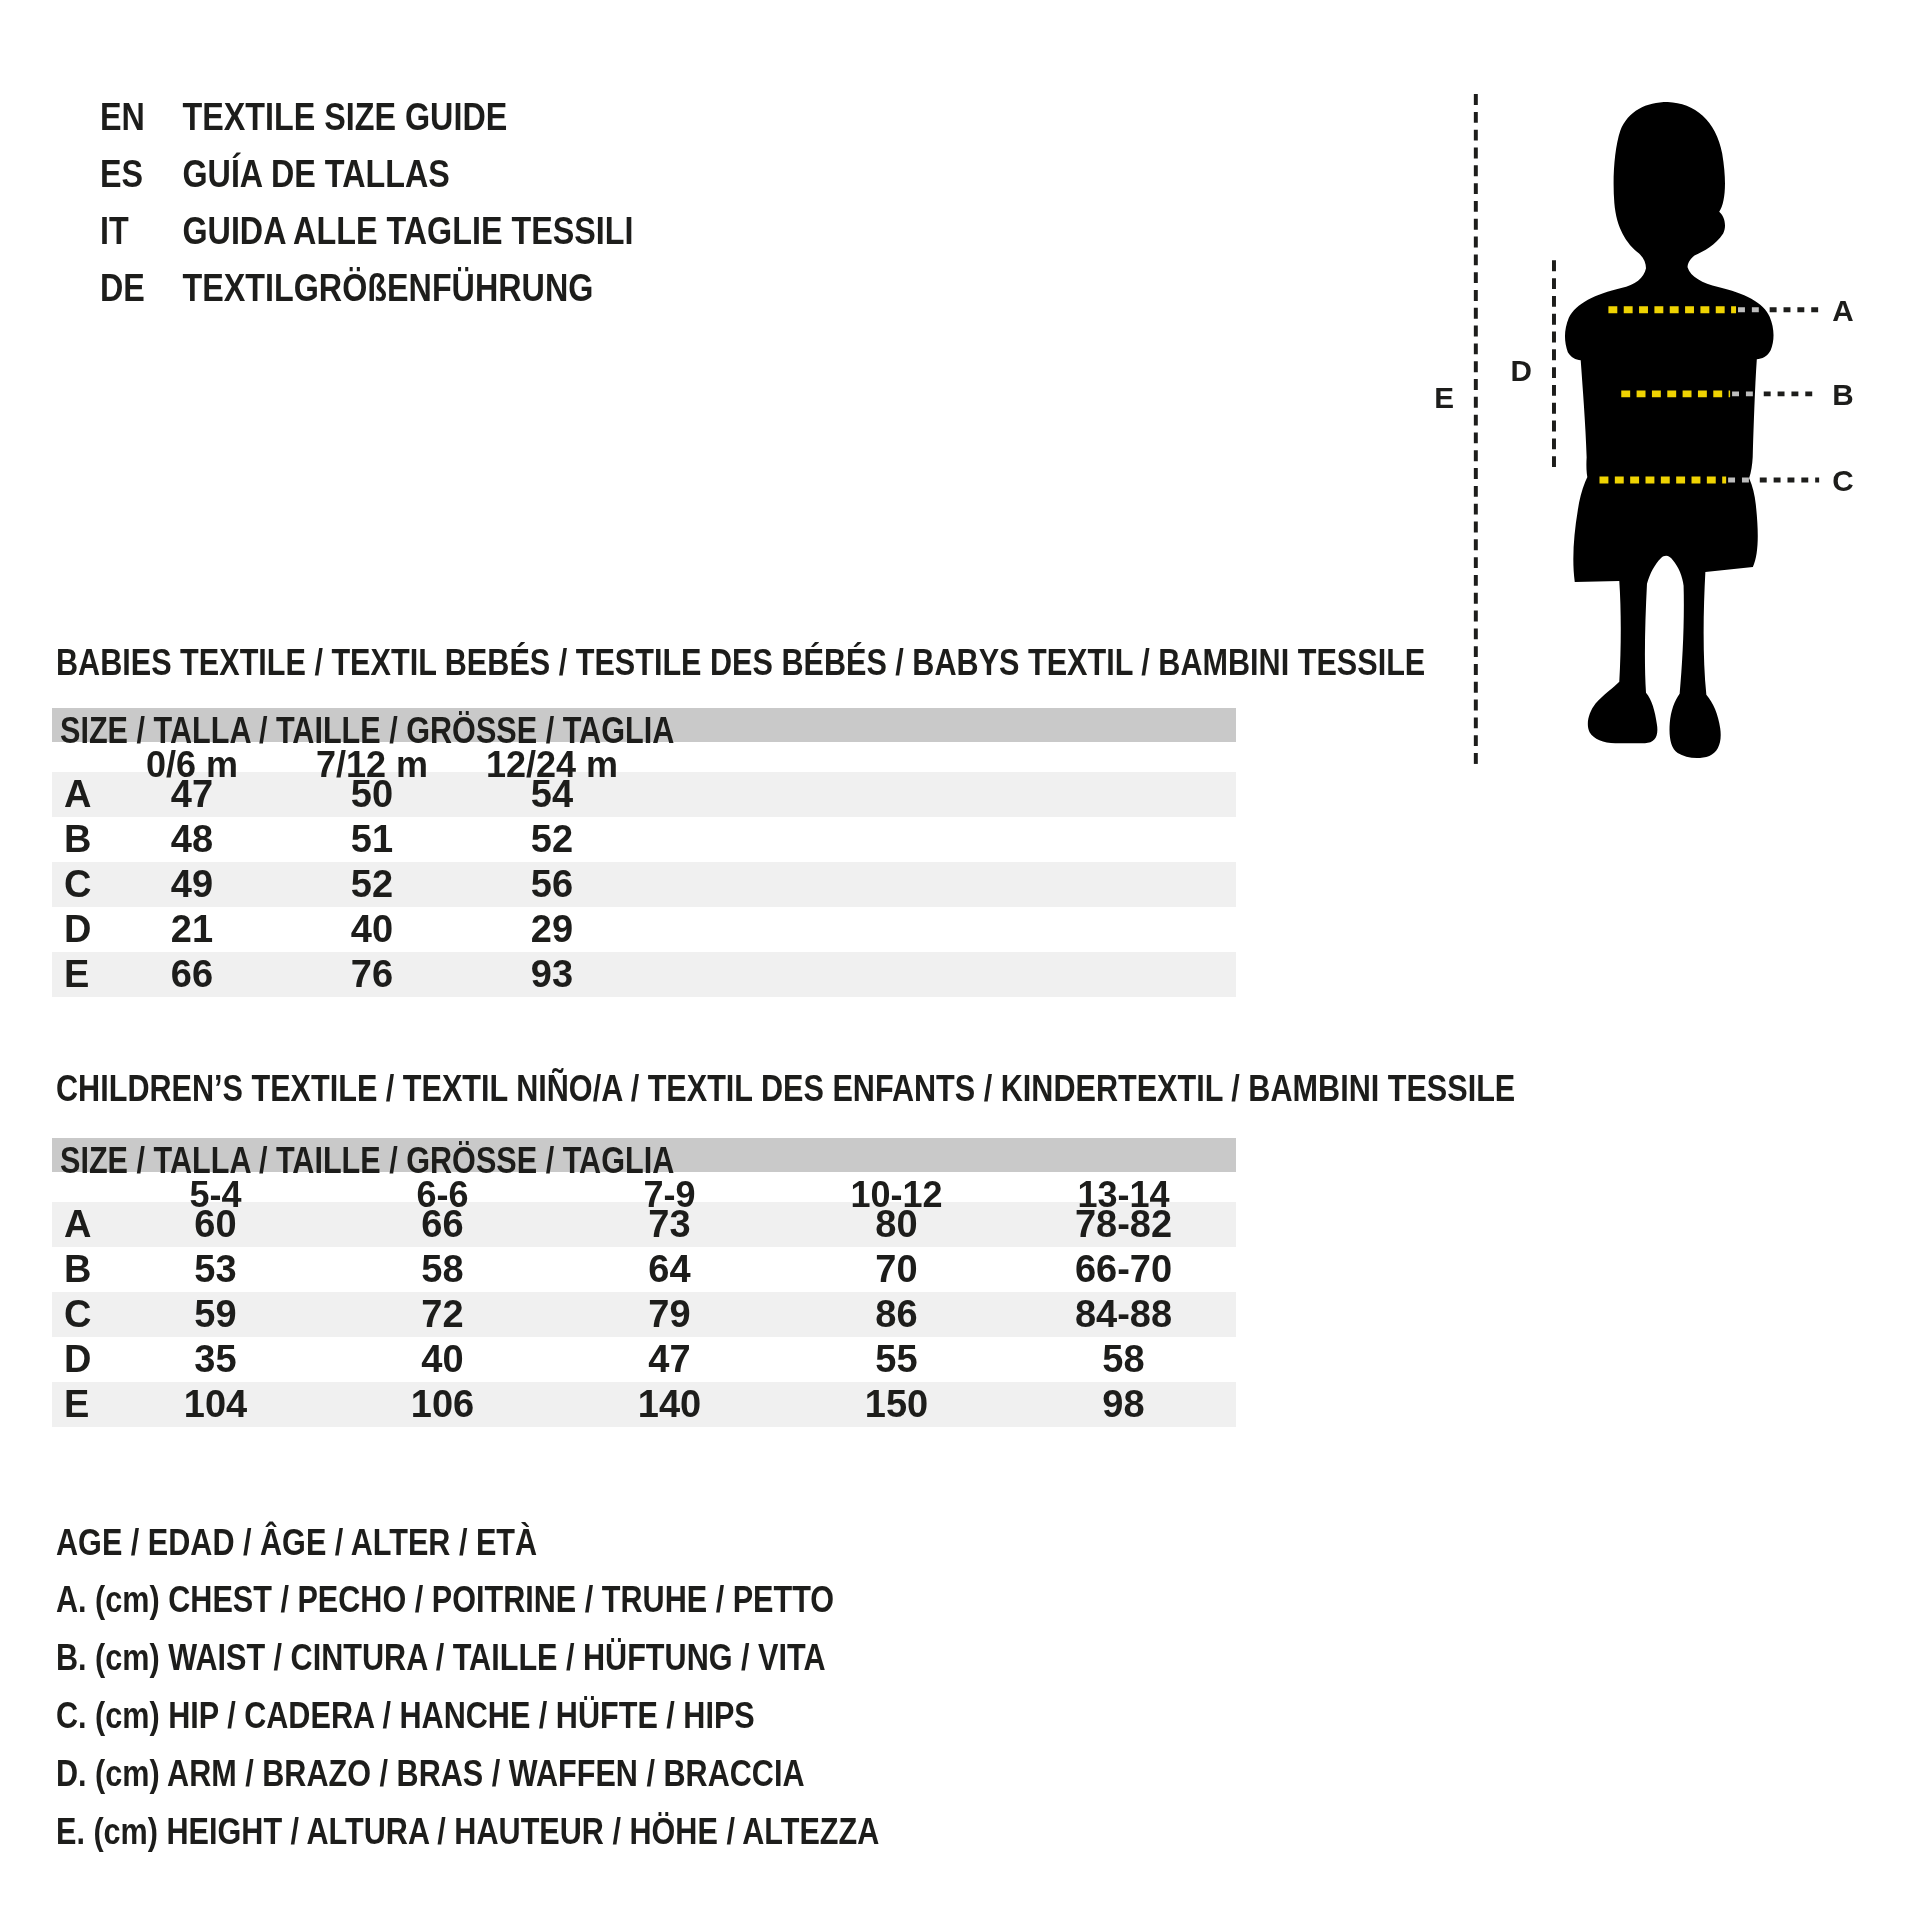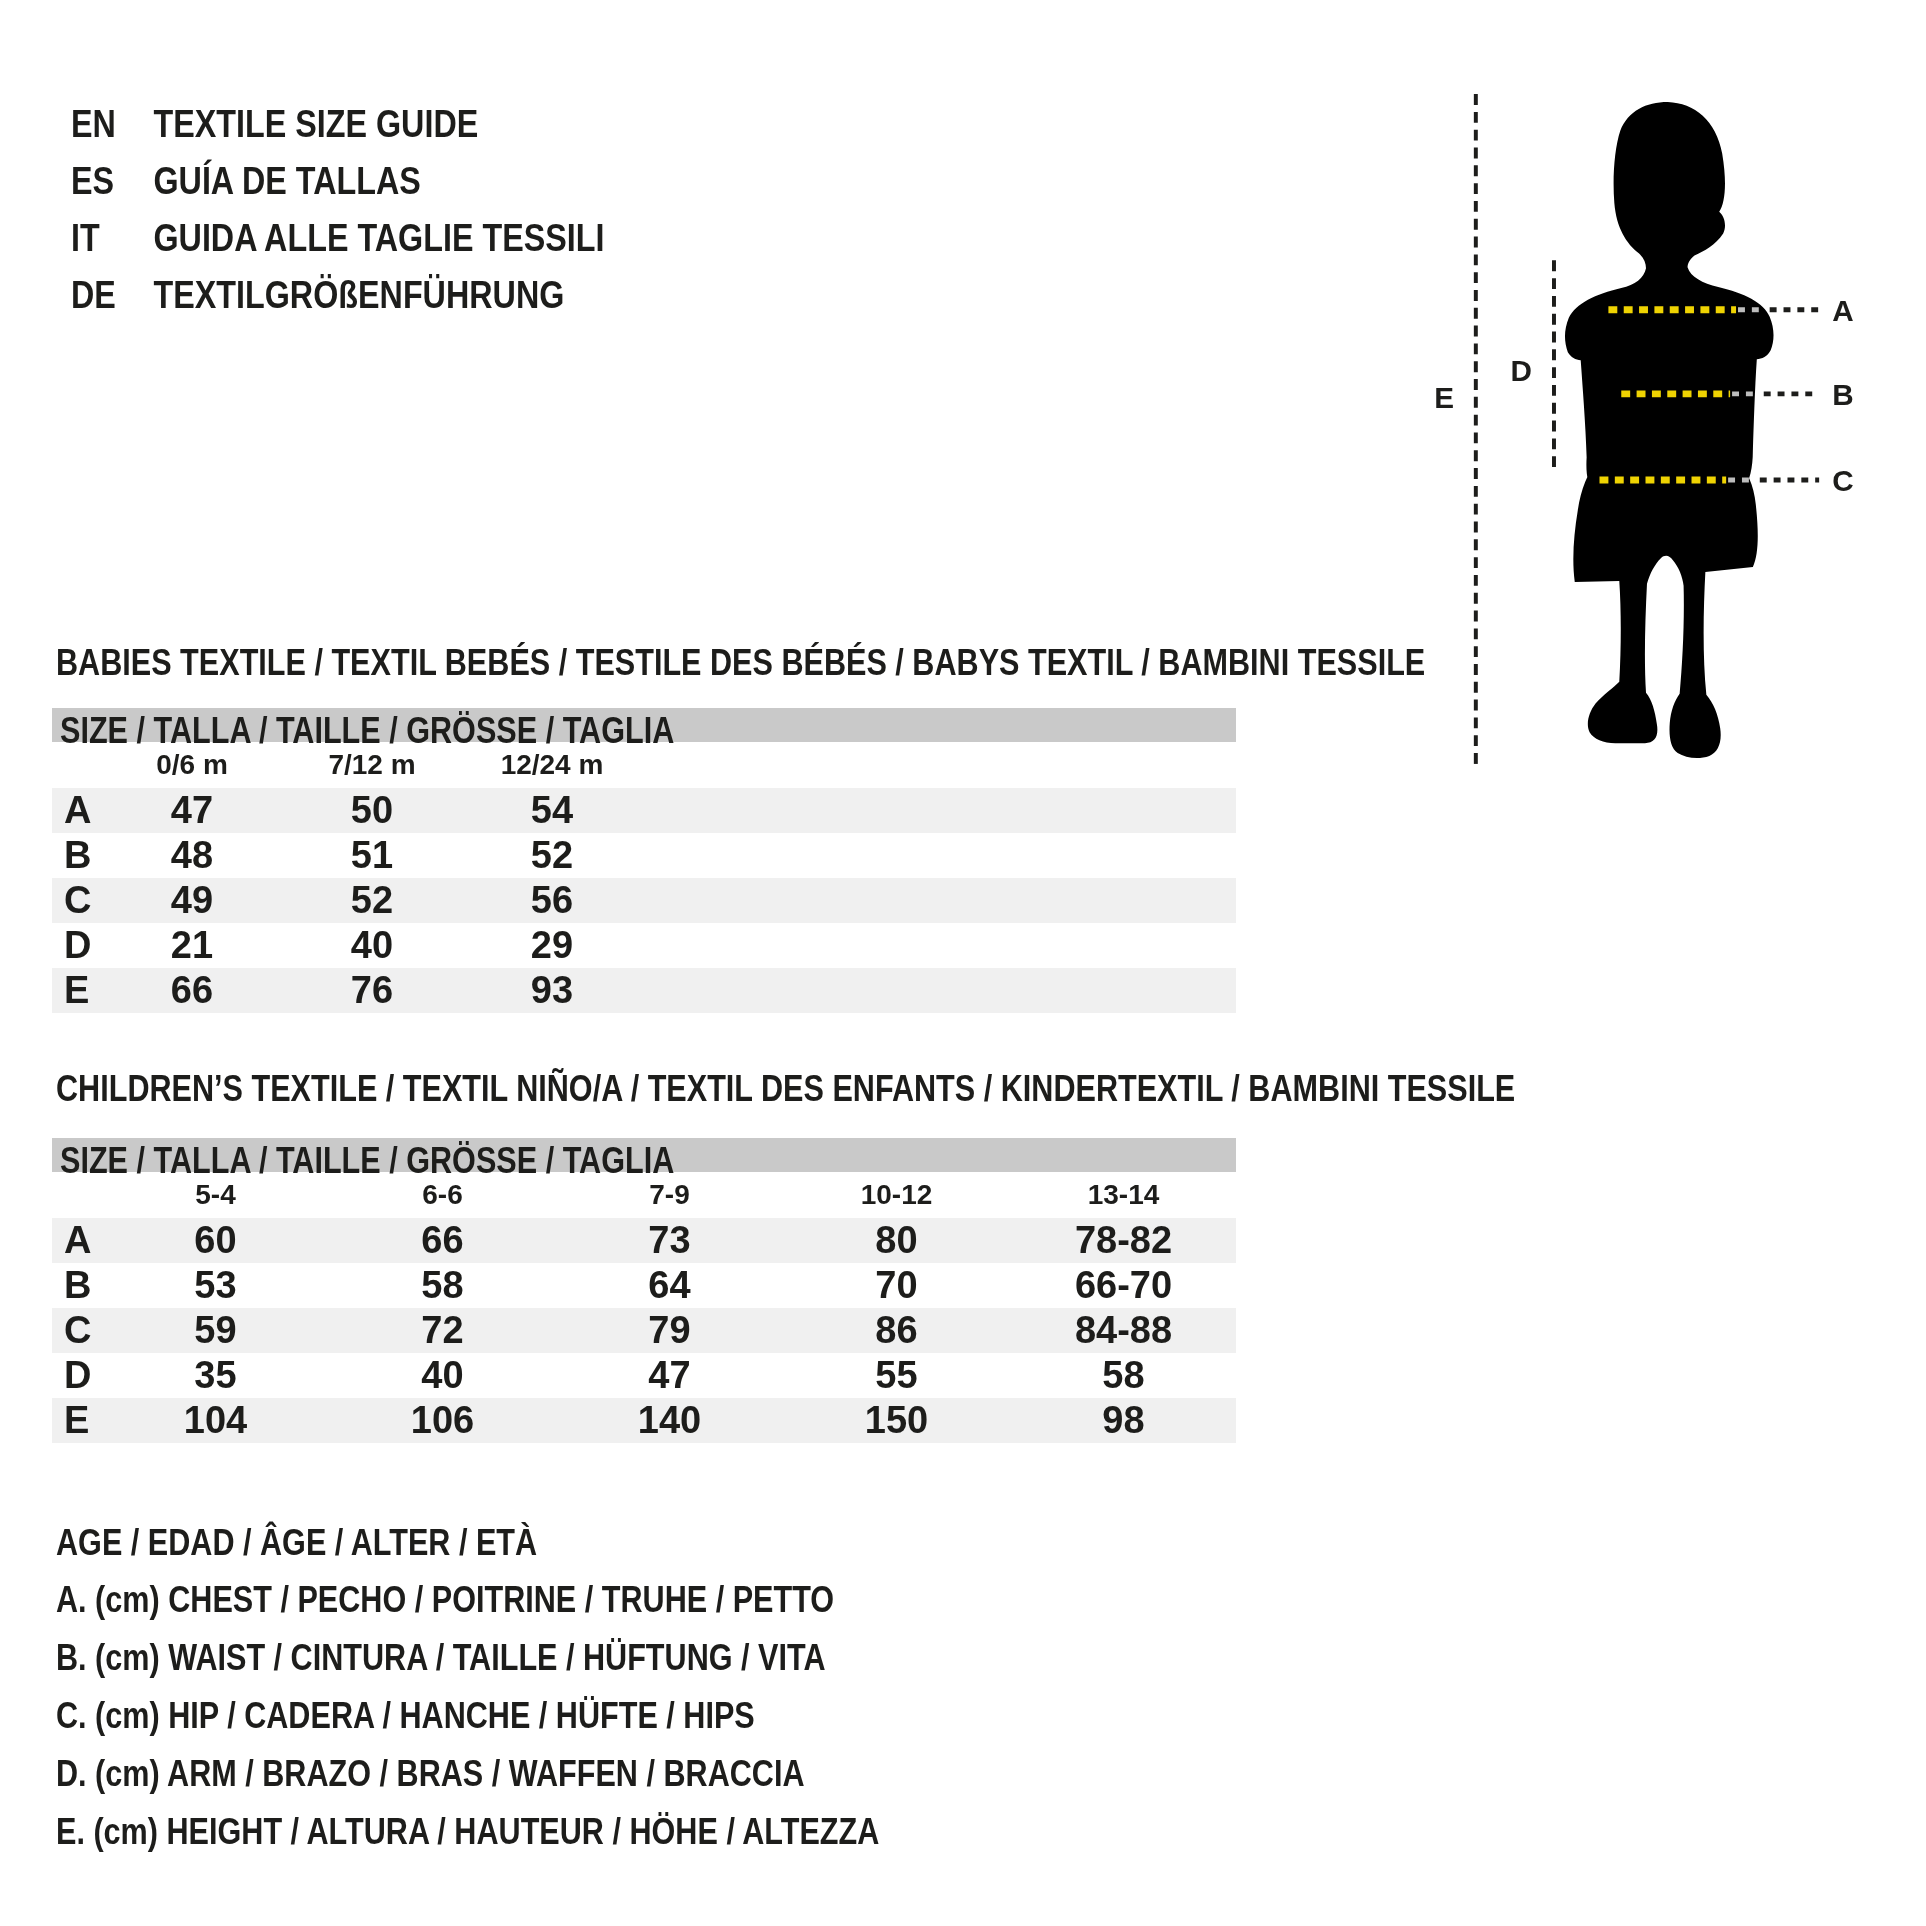--- a/index.html
+++ b/index.html
@@ -2,33 +2,33 @@
 <html><head>
 <meta charset="utf-8">
 <style>
   html,body{margin:0;padding:0;background:#fff;}
   .page{position:relative;width:1927px;height:1927px;background:#ffffff;overflow:hidden;
         font-family:"Liberation Sans","DejaVu Sans",sans-serif;font-weight:bold;color:#1d1d1b;}
   .cond{display:inline-block;transform:scaleX(0.85);transform-origin:0 50%;white-space:nowrap;}
 
   
   .lang-list{position:absolute;left:71px;top:96px;}
-  .lang-row{display:flex;align-items:center;height:57px;font-size:38px;}
+  .lang-row{display:flex;align-items:flex-start;height:57px;font-size:38px;margin-left:29px;}
   .lang-code{display:inline-block;width:97px;}
 
   
   .sec-title{position:absolute;left:56px;font-size:36px;line-height:38px;}
 
   
   .size-table{position:absolute;left:52px;width:1184px;}
   .tbar{height:34px;line-height:45px;background:#c9c9c9;padding-left:8px;font-size:36px;}
   .trow{display:grid;align-items:center;}
   .trow.babies{grid-template-columns:50px 180px 180px 180px auto;}
   .trow.children{grid-template-columns:50px 227px 227px 227px 227px 227px;}
-  .thead{height:46px;line-height:46px;font-size:28px;}
+  .thead{height:30px;line-height:46px;font-size:36px;}
   .tdata{height:45px;line-height:45px;font-size:38px;}
   .tdata.alt{background:#f0f0f0;}
   .cell{text-align:center;}
   .rlabel{text-align:left;padding-left:12px;}
 
   
   .legend-line{position:absolute;left:56px;font-size:36px;line-height:40px;}
 
   
   .figure-svg{position:absolute;left:1366px;top:79px;width:560px;height:703px;}

